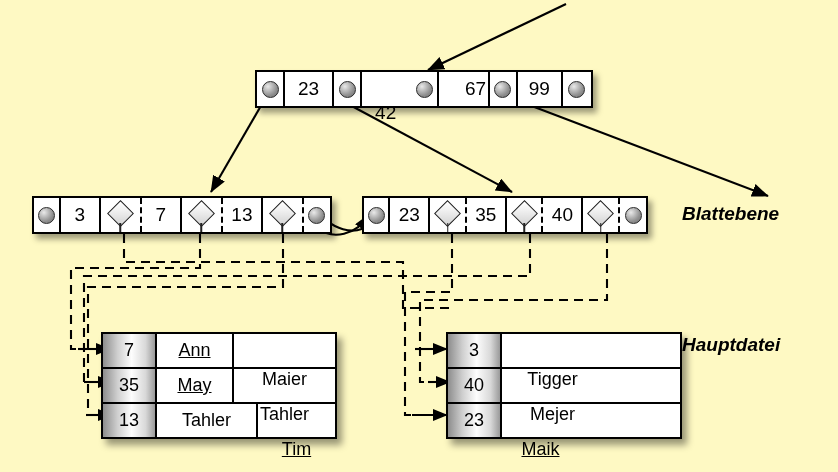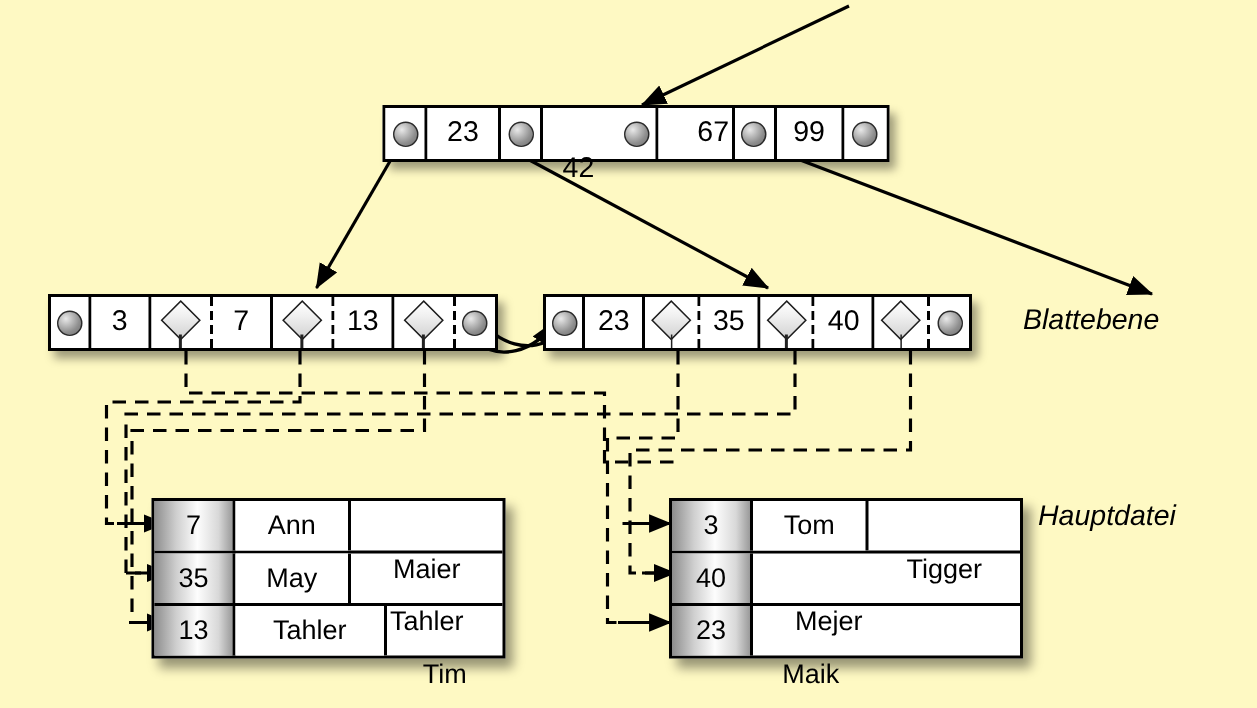--- a/index.html
+++ b/index.html
@@ -114,32 +114,33 @@
     box-sizing: border-box;
     font-size: 18px;
     color: #000;
     background: #fff;
   }
   .tcell:last-child { border-right: none; margin-top: 45px; }
   .tcell.keycol {
     width: 54px;
     background: linear-gradient(90deg, #8d8d8d 0%, #cfcfcf 28%, #fdfdfd 55%, #d8d8d8 82%, #9a9a9a 100%);
   }
-  .tcell.namecol { width: 77px; }
+  .tcell.namecol { width: 77px; text-decoration: underline; }
   .tcell.lastcol { width: 101px; }
 
   
   .caption {
     position: absolute;
     font-style: italic;
     font-size: 19px;
     color: #000;
     white-space: nowrap;
     z-index: 4;
     font-family: "Liberation Sans", sans-serif;
+    font-weight: bold;
   }
 </style>
 </head>
 <body>
 
 <div id="stage">
 
   <svg class="layer" id="svg-lines" viewBox="0 0 838 472">
     <defs>
       <marker id="arrowhead" markerWidth="9" markerHeight="9" refX="7.6" refY="3.2" orient="auto" markerUnits="strokeWidth">
@@ -288,29 +289,28 @@
     <div class="trow">
       <div class="tcell keycol">13</div>
       <div class="tcell lastcol">Tahler</div>
       <div class="tcell namecol">Tim</div>
     </div>
   </div>
 
   <div class="table" id="table-right" style="left:446px; top:332px; width:236px;">
     <div class="trow">
       <div class="tcell keycol">3</div>
-      <div class="tcell namecol">Tom</div>
       <div class="tcell lastcol">Tigger</div>
     </div>
     <div class="trow">
       <div class="tcell keycol">40</div>
       <div class="tcell lastcol">Mejer</div>
     </div>
     <div class="trow">
       <div class="tcell keycol">23</div>
       <div class="tcell namecol">Maik</div>
     </div>
   </div>
 
   <div class="caption" style="left:682px; top:203px;">Blattebene</div>
-  <div class="caption" style="left:682px; top:334px;margin-left:10px;">Hauptdatei</div>
+  <div class="caption" style="left:682px; top:334px;">Hauptdatei</div>
 
 </div>
 
 </body></html>

